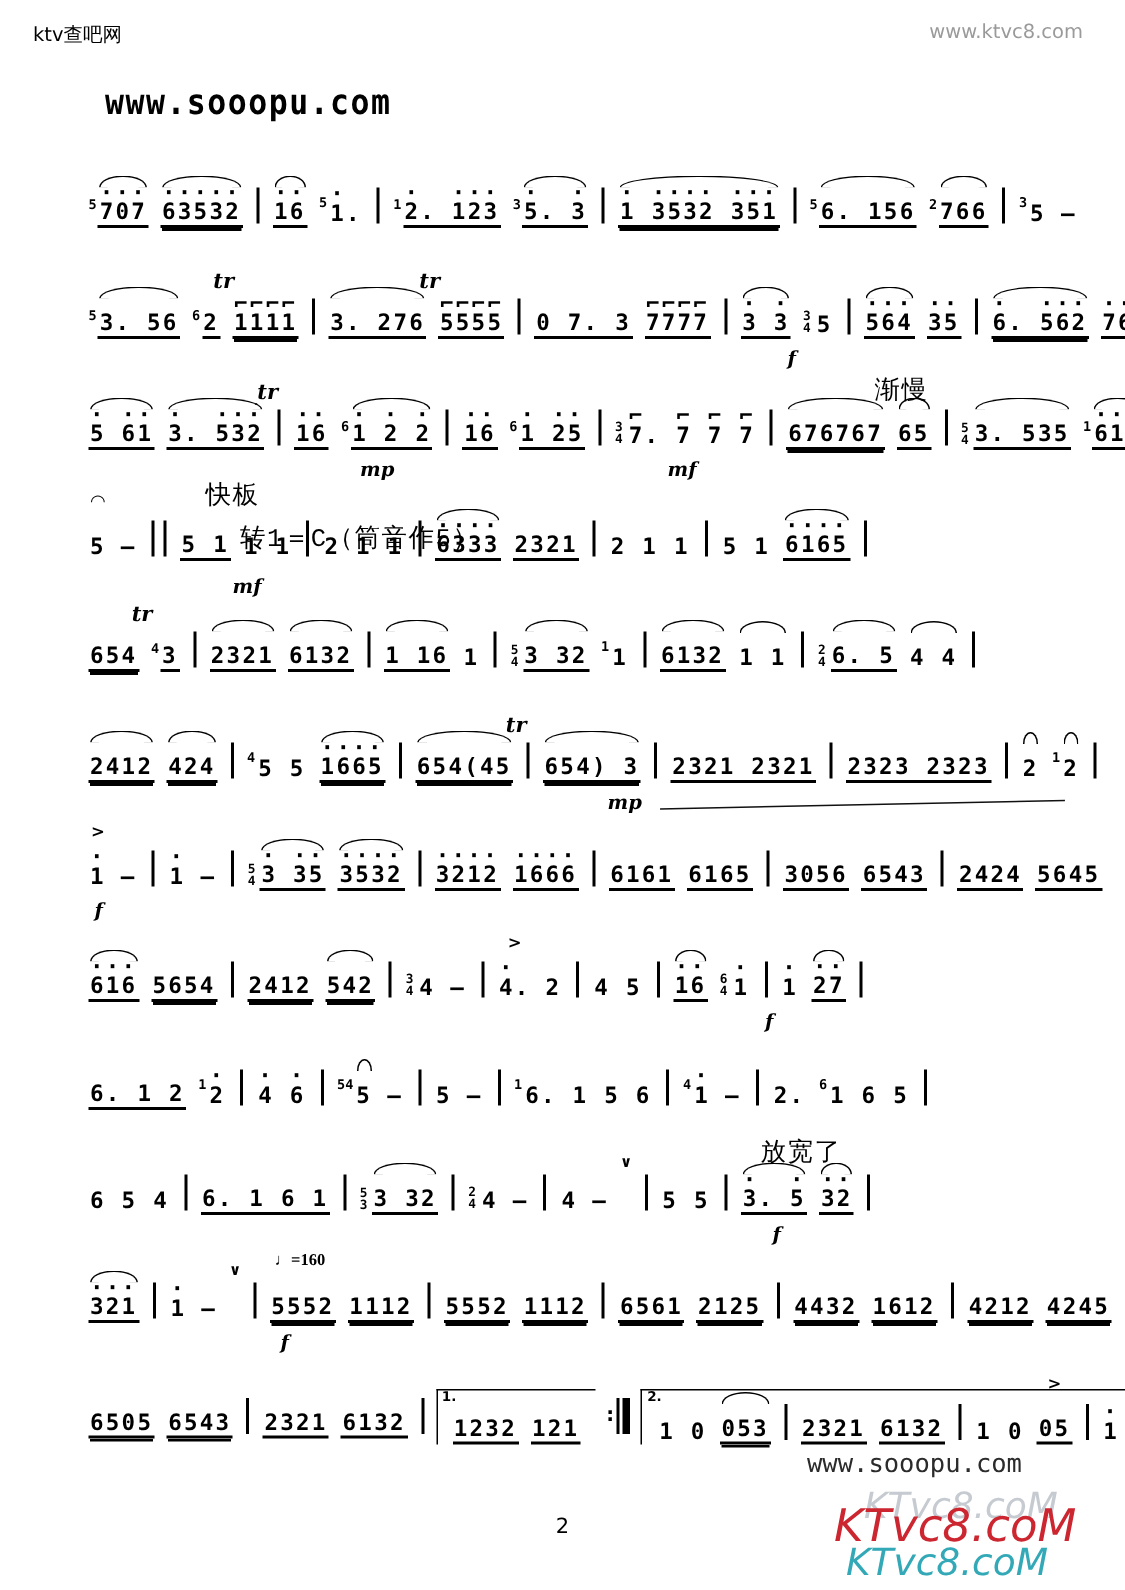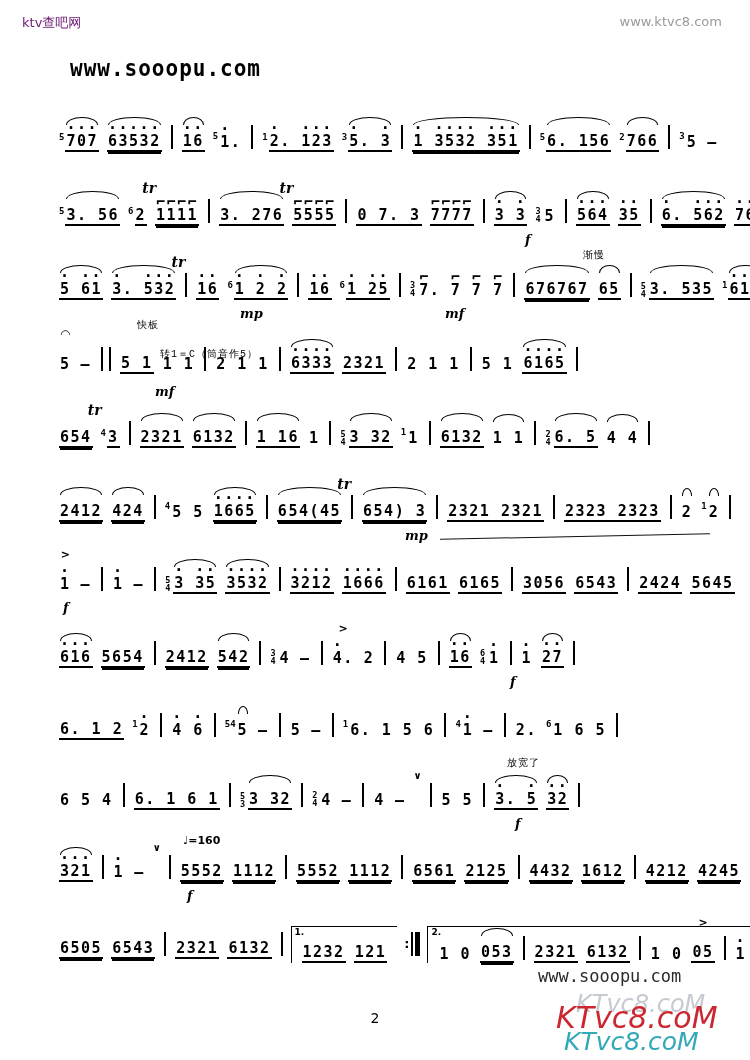--- a/index.html
+++ b/index.html
@@ -1,19 +1,19 @@
 <!DOCTYPE html>
 <html><head>
 <meta charset="utf-8">
 <style>
   html,body{margin:0;padding:0;background:#fff;}
   #stage{position:relative;width:750px;height:1060px;background:#fff;overflow:hidden;
          font-family:"DejaVu Sans",sans-serif;color:#000;}
   
-  .hdr-left{position:absolute;left:22px;top:14px;font-size:13px;color:#701a75;text-decoration:none;}
+  .hdr-left{position:absolute;left:22px;top:14px;font-size:13px;color:#000000;text-decoration:none;}
   .hdr-right{position:absolute;right:28px;top:14px;font-size:13px;color:#9a9a9a;}
   
   .wm-top{position:absolute;left:70px;top:56px;font-family:"DejaVu Sans Mono",monospace;
           font-size:21px;font-weight:700;letter-spacing:1px;transform:scaleY(1.12);}
   .wm-bottom{position:absolute;left:538px;top:966px;font-size:17px;color:#2b2b2b;
           font-family:"DejaVu Sans Mono",monospace;}
   .pageno{position:absolute;left:0;right:0;top:1010px;text-align:center;font-size:14px;}
   
   .logo{position:absolute;right:4px;bottom:2px;width:190px;height:66px;font-style:italic;
         font-family:"DejaVu Sans",sans-serif;font-weight:400;}
@@ -46,21 +46,21 @@
   .barr{display:inline-flex;align-items:center;margin:0 4px 2px;align-self:center;}
   .barr .rc{font-weight:700;font-size:13px;margin-right:2px;}
   .barr .t1{width:2px;height:24px;background:#000;}
   .barr .t2{width:5px;height:24px;background:#000;margin-left:2px;}
   .volta{display:inline-flex;align-items:flex-end;border-top:1.5px solid #000;
          border-left:1.5px solid #000;padding:8px 6px 0 6px;margin:0 3px;position:relative;}
   .vlabel{position:absolute;top:0;left:3px;font-size:9px;font-weight:700;}
   .mark{font-size:10px;font-weight:700;align-self:flex-start;margin:-12px 3px 0 3px;}
   .ann{position:absolute;white-space:nowrap;}
   .ann.dyn{font-family:"DejaVu Serif",serif;font-style:italic;font-weight:700;font-size:13px;}
-  .ann.cn{font-size:10px;letter-spacing:1px;}
+  .ann.cn{font-size:17px;letter-spacing:1px;}
   .ann.tempo{font-size:11px;font-weight:700;}
   .ann.cresc{height:0;border-top:1.5px solid #111;transform:rotate(-1.2deg);}
 </style>
 </head>
 <body>
 
 <div id="stage">
   <a class="hdr-left" href="#">ktv查吧网</a>
   <span class="hdr-right">www.ktvc8.com</span>
 
@@ -1075,21 +1075,21 @@
               <span class="nts">4212</span>
             </span>
           </span>
           <span class="grp">
             <span class="col u2">
               <span class="dots">&nbsp;</span>
               <span class="nts">4245</span>
             </span>
           </span>
         </div>
-        <span class="ann tempo" style="left: 128px; top: 4px;">♩=160</span>
+        <span class="ann tempo" style="left: 128px; top: 4px; font-family: Liberation Serif, serif;">♩=160</span>
         <span class="ann dyn" style="left: 132px; top: 58px;">f</span>
       </div>
       <div class="mline" style="top: 902px;">
         <div class="mrow">
           <span class="grp">
             <span class="col u2">
               <span class="dots">&nbsp;</span>
               <span class="nts">6505</span>
             </span>
           </span>

